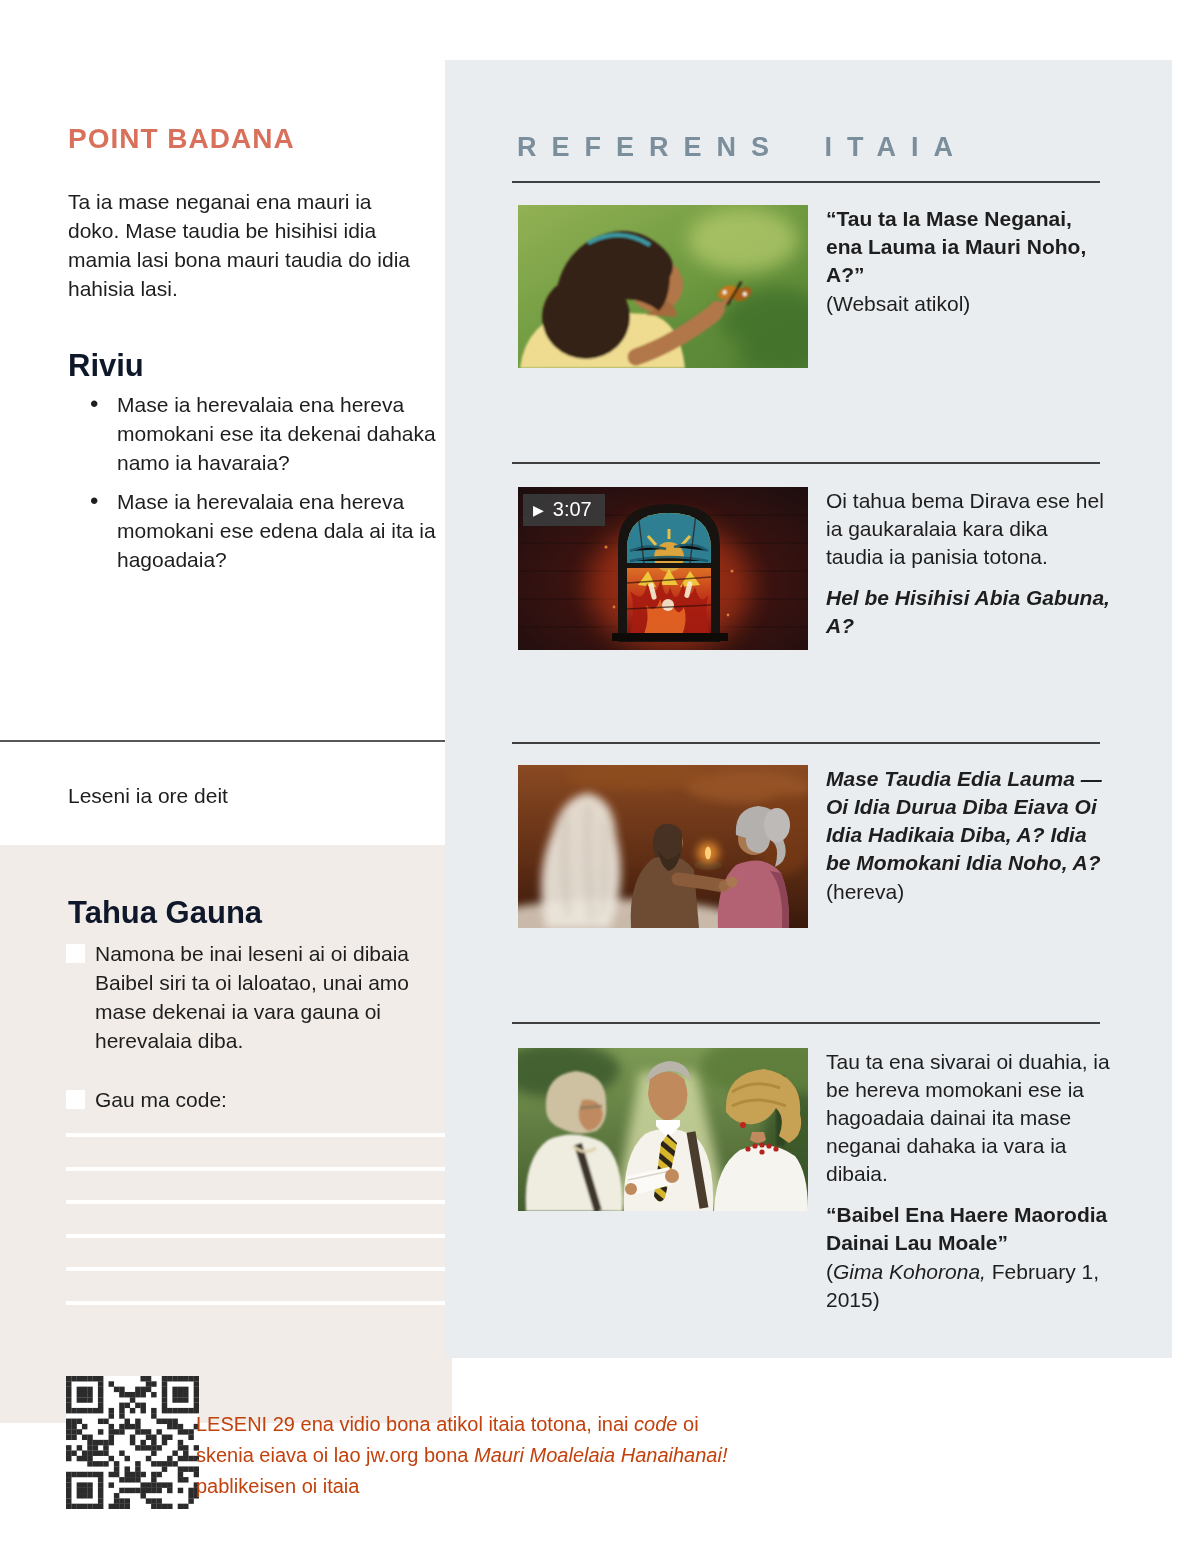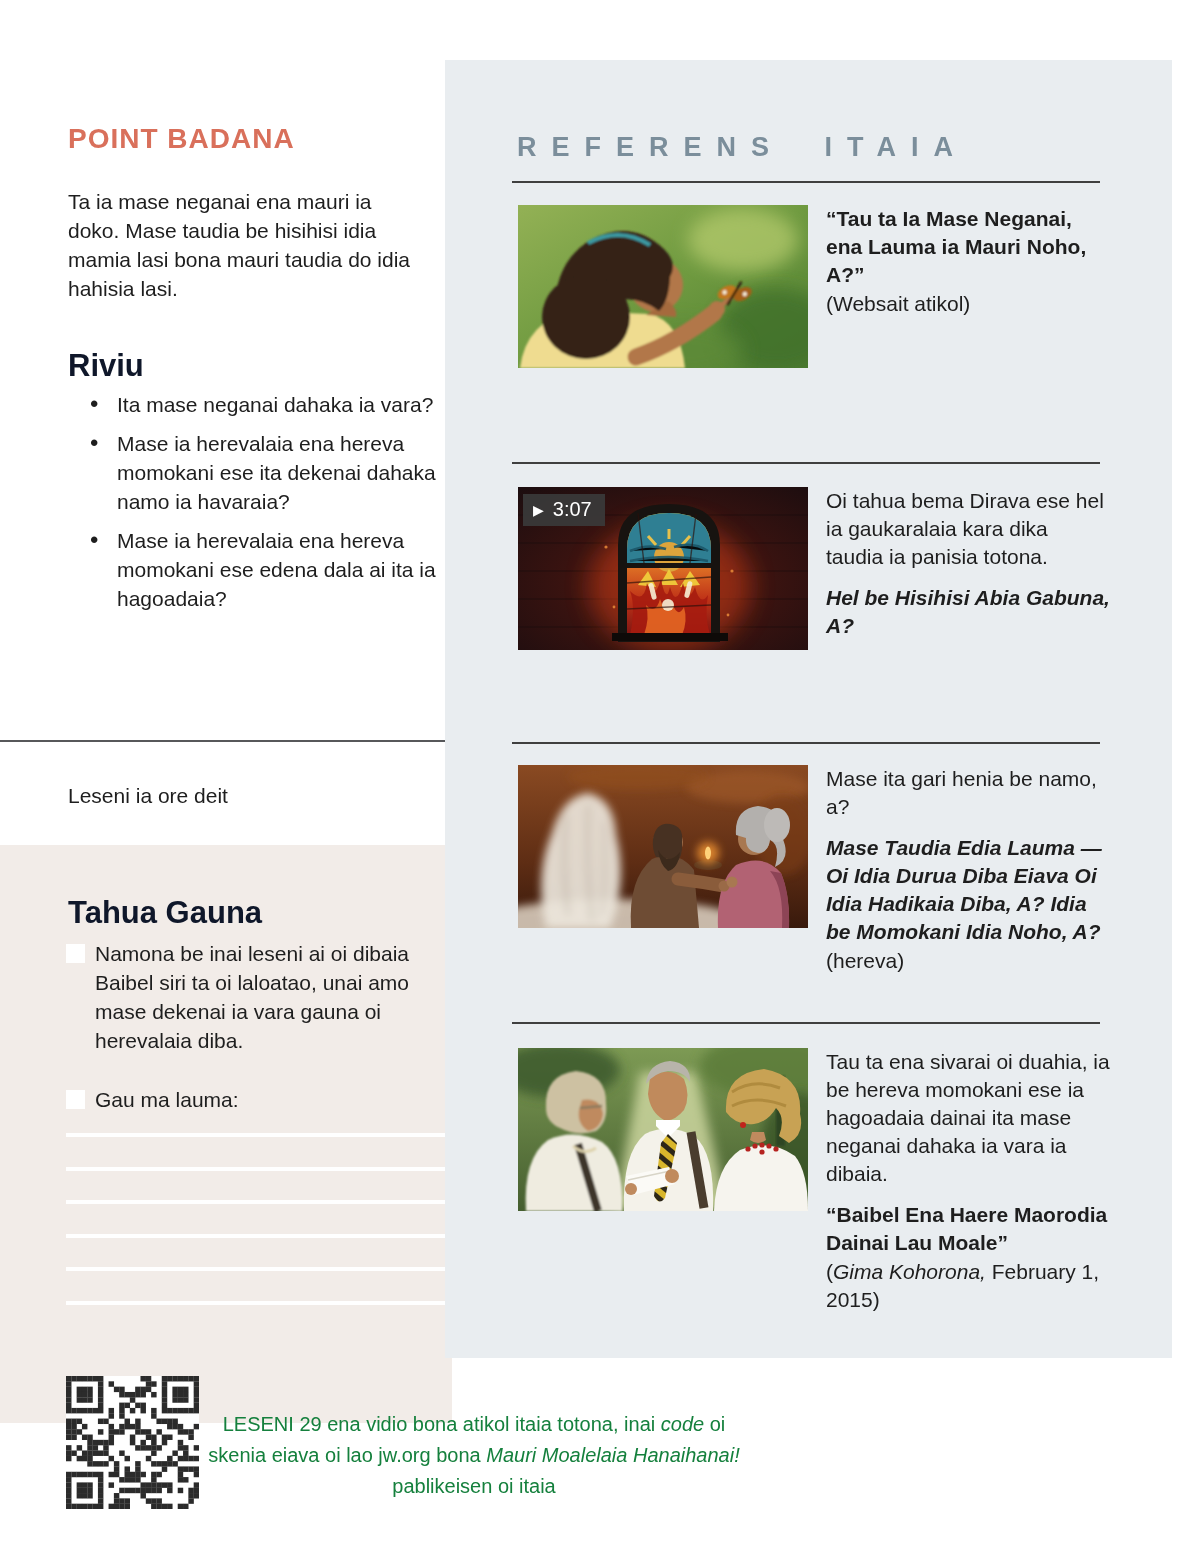--- a/index.html
+++ b/index.html
@@ -35,50 +35,49 @@
   .etext{width:284px;font-size:21px;line-height:28px;}
   .etext .ebody{margin:0 0 13px 0;}
   .etext .etitle{font-weight:700;margin:0;}
   .etext .etitle.italic{font-style:italic;}
   .etext .esource{margin:1px 0 0 0;}
   .badge{position:absolute;top:7px;left:5px;background:rgba(58,58,58,0.92);color:#ffffff;
          display:flex;align-items:center;gap:9px;padding:4px 13px 5px 10px;font-size:20px;}
   .badge .play{font-size:14px;line-height:1;}
   
   .qr{left:66px;top:1376px;width:133px;height:133px;background:#ffffff;}
-  .caption{left:196px;top:1389px;width:556px;font-size:20px;line-height:31px;color:#15803d;text-align:center;}
+  .caption{left:196px;top:1389px;width:556px;font-size:20px;line-height:31px;color:#c2410c;}
   .caption em{font-style:italic;}
 </style>
 </head>
 <body>
 
 <div class="page">
 
   <h1 class="abs point-title">POINT BADANA</h1>
   <p class="abs point-body">Ta ia mase neganai ena mauri ia doko. Mase taudia be hisihisi idia mamia lasi bona mauri taudia do idia hahisia lasi.</p>
 
   <h2 class="abs section-title riviu-title">Riviu</h2>
   <ul class="abs riviu">
-      <li>Ita mase neganai dahaka ia vara?</li>
       <li>Mase ia herevalaia ena hereva momokani ese ita dekenai dahaka namo ia havaraia?</li>
       <li>Mase ia herevalaia ena hereva momokani ese edena dala ai ita ia hagoadaia?</li>
     </ul>
 
   <div class="abs left-hr"></div>
   <p class="abs leseni-note">Leseni ia ore deit</p>
 
   <div class="abs tahua-box">
     <h2 class="section-title tahua-title">Tahua Gauna</h2>
     <div class="check-item check-item-1">
       <span class="cbox"></span>
       <span>Namona be inai leseni ai oi dibaia Baibel siri ta oi laloatao, unai amo mase dekenai ia vara gauna oi herevalaia diba.</span>
     </div>
     <div class="check-item check-item-2">
       <span class="cbox"></span>
-      <span>Gau ma lauma:</span>
+      <span>Gau ma code:</span>
     </div>
     <div class="write-lines">
         <div class="write-line"></div>
         <div class="write-line"></div>
         <div class="write-line"></div>
         <div class="write-line"></div>
         <div class="write-line"></div>
         <div class="write-line"></div>
       </div>
   </div>
@@ -251,21 +250,20 @@
           <path d="M200,163 Q198,118 218,100 Q246,88 263,108 Q272,130 271,163 Z" fill="#b26273"></path>
           <path d="M252,106 Q266,122 264,163 L271,163 Q272,128 263,108 Z" fill="#8d4456"></path>
           <circle cx="236" cy="74" r="16" fill="#a87851"></circle>
           <path d="M218,70 Q216,44 240,41 Q267,44 264,72 Q274,94 257,102 Q263,80 252,75 Q250,88 240,88 Q227,86 228,73 Z" fill="#b3b0ad"></path>
           <ellipse cx="259" cy="60" rx="13" ry="17" fill="#bdbab7"></ellipse>
           <circle cx="206" cy="121" r="5.5" fill="#9a6a47"></circle>
           <circle cx="214" cy="117" r="5.5" fill="#a87851"></circle>
         </svg>
       </div>
       <div class="etext">
-        <p class="ebody">Mase ita gari henia be namo, a?</p>
         <p class="etitle italic">Mase Taudia Edia Lauma —Oi Idia Durua Diba Eiava Oi Idia Hadikaia Diba, A? Idia be Momokani Idia Noho, A?</p>
         <p class="esource">(hereva)</p>
       </div>
     </div>
 
     <div class="entry" style="top:988px">
       <div class="thumb" role="img">
         <svg viewBox="0 0 290 163" aria-hidden="true">
           <defs>
             <linearGradient id="d-bg" x1="0" y1="0" x2="0" y2="1">

